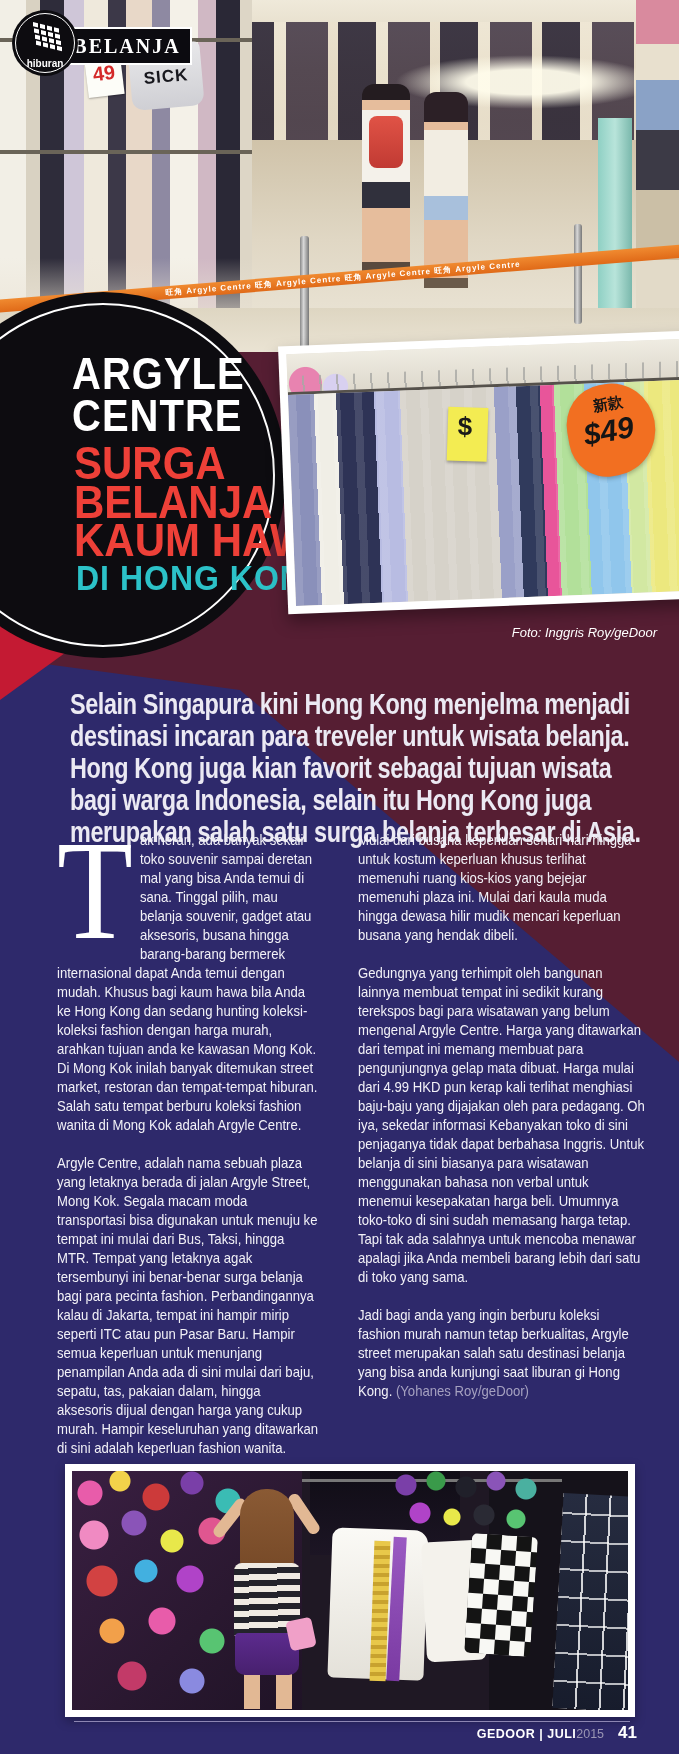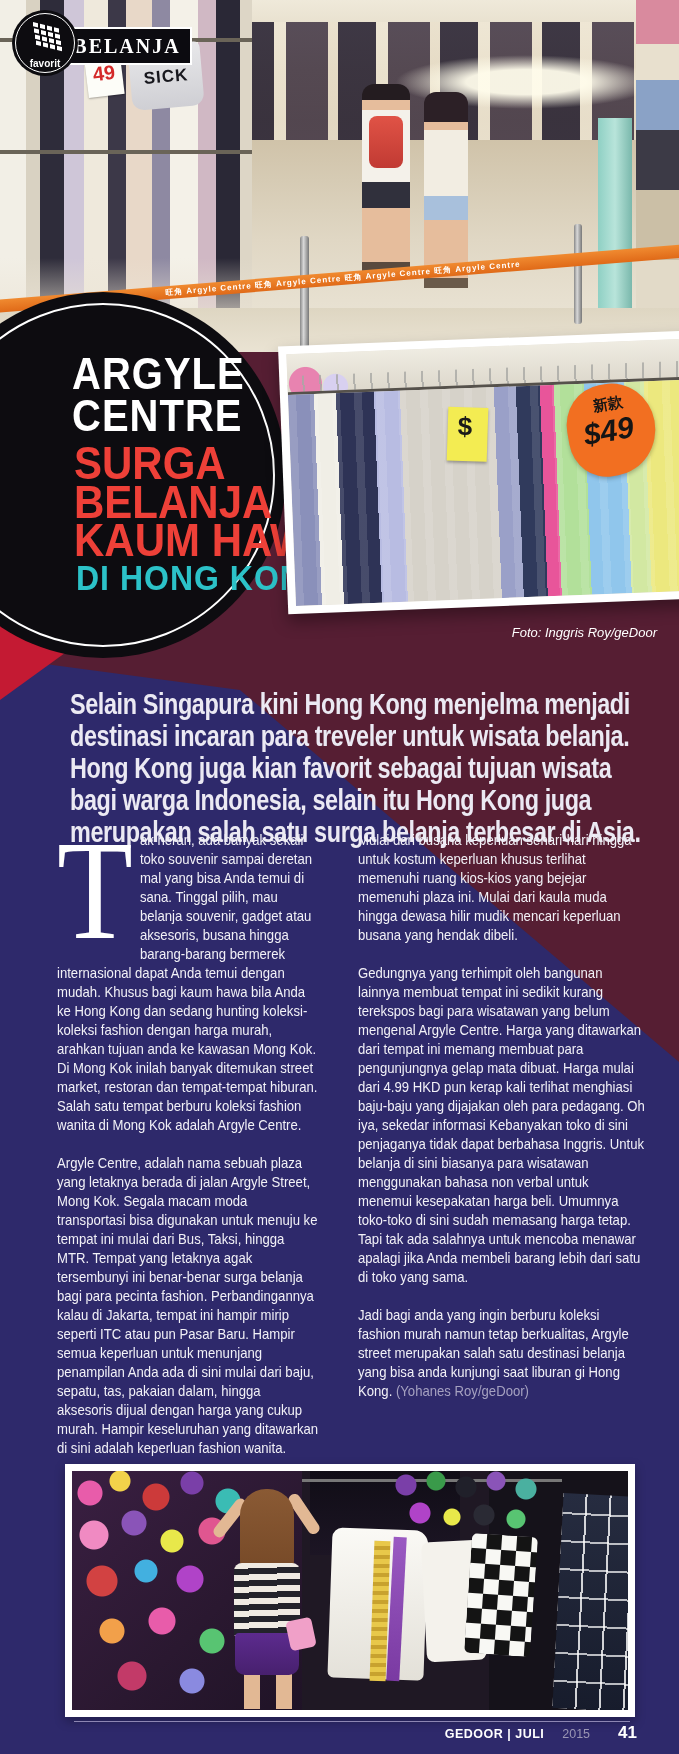--- a/index.html
+++ b/index.html
@@ -196,22 +196,22 @@
      radial-gradient(circle at 124px 48px,#58c472 0 9px,transparent 10px);}
   .pb-plaid{position:absolute;left:486px;top:24px;width:80px;height:215px;transform:rotate(3deg);
      background:repeating-linear-gradient(90deg,transparent 0 22px,rgba(255,255,255,.8) 22px 24px),
        repeating-linear-gradient(0deg,transparent 0 26px,rgba(255,255,255,.7) 26px 28px),
        linear-gradient(#262c40,#171c2c);}
 
   
   .footer-line{position:absolute;left:74px;top:1721px;width:556px;height:1px;background:#8d86b2;}
   .footer{position:absolute;right:42px;top:1724px;display:flex;align-items:baseline;color:#fff;}
   .f-mag{font:700 12.5px/1 "Liberation Sans",sans-serif;letter-spacing:.5px;padding-left:16px;}
-  .f-year{font:12.5px/1 "Liberation Sans",sans-serif;color:#9b96b4;margin-left:18px;}
-  .f-num{font:700 17px/1 "Liberation Sans",sans-serif;margin-left:28px;text-align:right;}
+  .f-year{font:12.5px/1 "Liberation Sans",sans-serif;color:#9b96b4;margin-left:0;}
+  .f-num{font:700 17px/1 "Liberation Sans",sans-serif;margin-left:14px;text-align:right;}
 </style>
 </head>
 <body>
 
 <div class="page">
 
   <div class="bg-maroon"></div>
 
   <div class="photo-main">
     <div class="pm-back"></div>
@@ -251,21 +251,21 @@
         <rect x="2" y="14" width="5" height="5"></rect>
           <rect x="9" y="14" width="5" height="5"></rect>
         <rect x="16" y="14" width="5" height="5"></rect>
           <rect x="23" y="14" width="5" height="5"></rect>
         <rect x="3" y="21" width="5" height="5"></rect>
           <rect x="10" y="21" width="5" height="5"></rect>
         <rect x="17" y="21" width="5" height="5"></rect>
           <rect x="24" y="21" width="5" height="5"></rect>
       </g>
     </svg>
-    <div class="logo-text">favorit</div>
+    <div class="logo-text">hiburan</div>
   </div>
 
   <div class="tri-red"></div>
 
   <div class="circle">
     <div class="circle-ring"></div>
   </div>
   <div class="tl white tl1">ARGYLE</div>
   <div class="tl white tl2">CENTRE</div>
   <div class="tl red tl3">SURGA</div>

